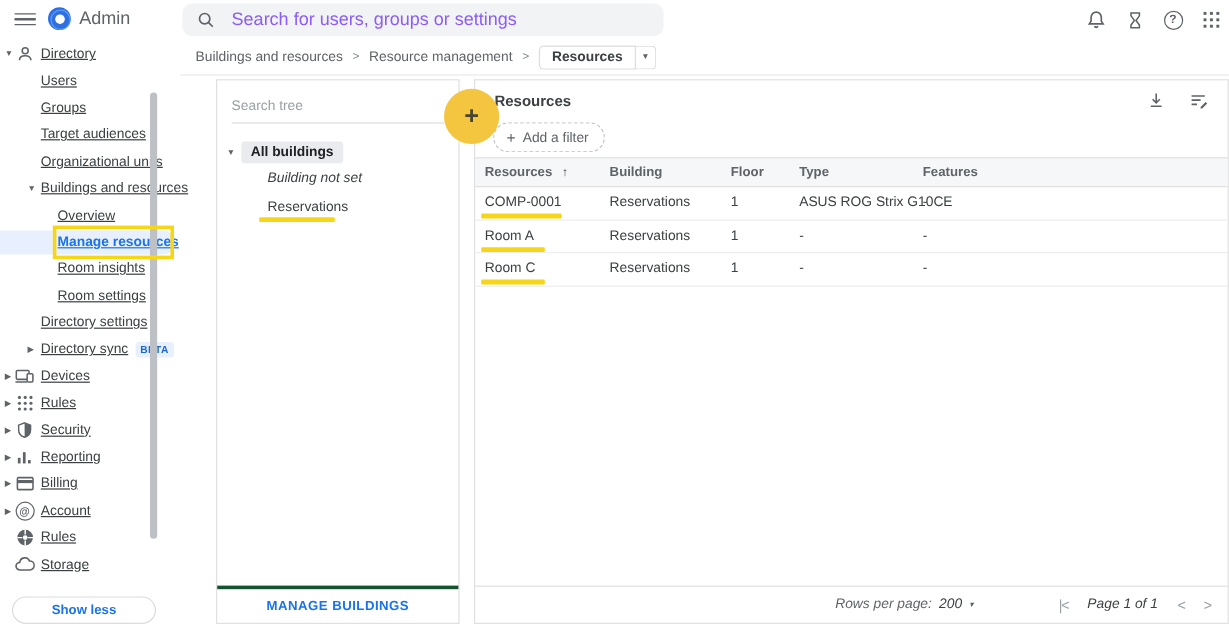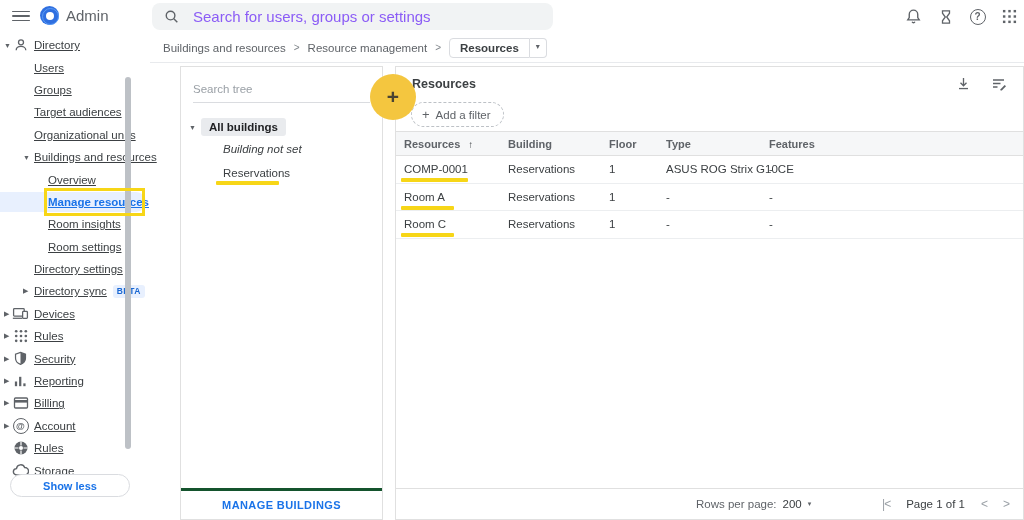--- a/index.html
+++ b/index.html
@@ -41,21 +41,21 @@
   .lv0 .arrow { left:4px; }
   .lv1 .arrow { left:23px; }
   .srow .sicon { position:absolute; left:12px; width:17px; height:17px; display:flex; align-items:center; justify-content:center; }
   .srow .slabel { margin-left:34px; white-space:nowrap;text-decoration:underline; }
   .lv2 .slabel { margin-left:48px; }
   .badge { margin-left:6px; background:#e8f0fe; color:#1967d2; font-size:8.5px; font-weight:bold; padding:1.5px 4px; border-radius:3px; letter-spacing:.3px; }
   .selpill { position:absolute; left:0; top:1px; height:20px; width:146px; background:#e8f0fe; border-radius:0 12px 12px 0; z-index:-1; }
   .srow.selected .slabel { color:#1a73e8; font-weight:bold; }
   .annbox { position:absolute; left:44px; top:-3px; width:101px; height:28px; border:3px solid var(--ann); z-index:6; pointer-events:none; }
   .sidescroll { position:absolute; left:125px; top:44px; width:6px; height:372px; background:#bdc1c6; border-radius:3px; cursor:pointer; }
-  .showless { position:absolute; left:10px; bottom:23px; width:120px; height:23px; border:1px solid #dadce0; border-radius:12px; color:#1a73e8; font-size:11px; font-weight:bold; display:flex; align-items:center; justify-content:center; background:#fff; cursor:pointer; }
+  .showless { position:absolute; left:10px; bottom:0; width:120px; height:23px; border:1px solid #dadce0; border-radius:12px; color:#1a73e8; font-size:11px; font-weight:bold; display:flex; align-items:center; justify-content:center; background:#fff; cursor:pointer; }
 
   
   .bpanel { position:absolute; left:180px; top:66px; width:203px; bottom:0; border:1px solid #e0e0e0; background:#fff; }
   .bp-header { height:31px; border-bottom:1px solid #e0e0e0; display:flex; align-items:center; justify-content:space-between; padding:0 12px; }
   .bp-title { font-size:12px; font-weight:bold; color:#3c4043; }
   .bp-collapse { color:#5f6368; font-size:13px; cursor:pointer; }
   .bp-search { margin:16px 12px 13px; border-bottom:1px solid #dadce0; padding-bottom:7px; color:#9aa0a6; font-size:11.5px; cursor:text; }
   .tree-row { position:relative; display:flex; align-items:center; }
   .tr-root { margin:12px 0 0 8px; height:22px; }
   .tr-root .arrow { font-size:7px; color:#5f6368; margin-right:5px; }
@@ -75,21 +75,21 @@
   .rp-filter { padding:2px 0 0 15px; height:30px; }
   .filter-chip { display:inline-flex; align-items:center; gap:6px; border:1px dashed #bdc1c6; border-radius:14px; padding:4px 12px 4px 10px; color:#5f6368; cursor:pointer; background:#fff; }
   .filter-chip .plus { font-size:13px; color:#5f6368; }
   .rtable { position:absolute; top:64px; left:0; right:0; }
   .rt-grid { display:grid; grid-template-columns:104px 101px 57px 103px 1fr; padding-left:8px; align-items:center; }
   .rt-head { height:25px; background:#f6f7f8; border-top:1px solid #e0e0e0; border-bottom:1px solid #e0e0e0; color:#5f6368; font-weight:bold; font-size:11px; }
   .rt-row { height:27.6px; border-bottom:1px solid #eceef0; color:#3c4043; cursor:pointer; }
   .rt-cell { position:relative; white-space:nowrap; }
   .rt-cell.link { cursor:pointer; }
   .sort-arr { font-size:10px; margin-left:8px; color:#3c4043; }
-  .rp-footer { position:absolute; bottom:0; left:0; right:0; height:31px; border-top:1px solid #e0e0e0; display:flex; padding-right:14px; font-size:11.5px; color:#3c4043; }
+  .rp-footer { position:absolute; bottom:0; left:0; right:0; height:31px; border-top:1px solid #e0e0e0; display:flex; padding-right:14px; font-size:11.5px; color:#3c4043;font-style:italic; }
   .rpp { margin-left:300px; display:flex; align-items:center; gap:6px; color:#5f6368; }
   .rpp .val { color:#3c4043; cursor:pointer; }
   .rpp .caret { font-size:7px; color:#5f6368; }
   .pager { margin-left:auto; display:flex; align-items:center; gap:16px; }
   .pg-btn { color:#9aa0a6; font-size:12px; cursor:pointer; letter-spacing:-1px; }
   .pg-txt { color:#3c4043; }
 
   
   .fab { position:absolute; left:370px; top:74px; width:46px; height:46px; border-radius:50%; background:var(--fab); z-index:30; display:flex; align-items:center; justify-content:center; cursor:pointer; color:#4a4432; font-size:21px; font-weight:bold; }
 </style>

